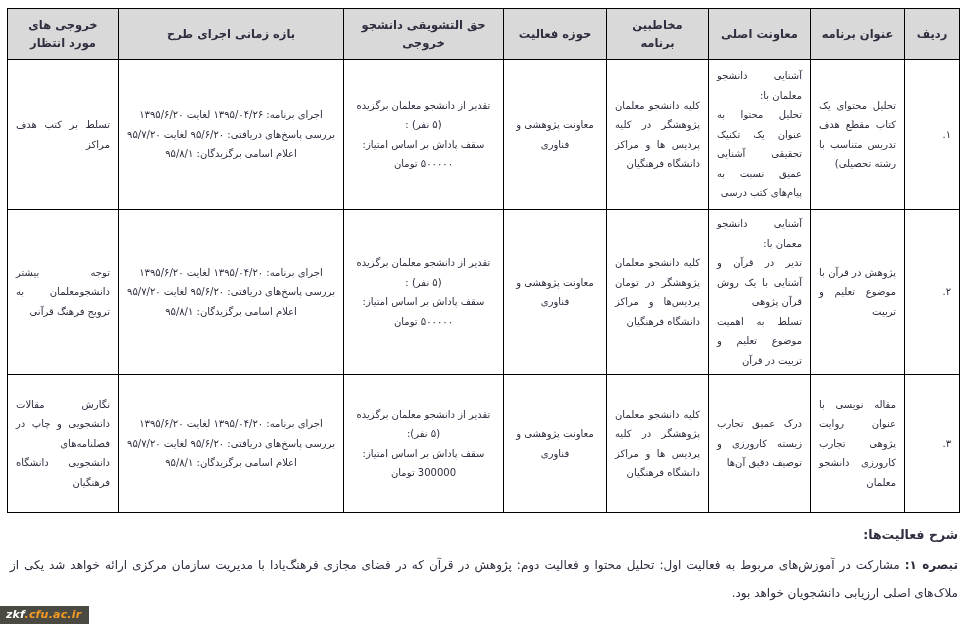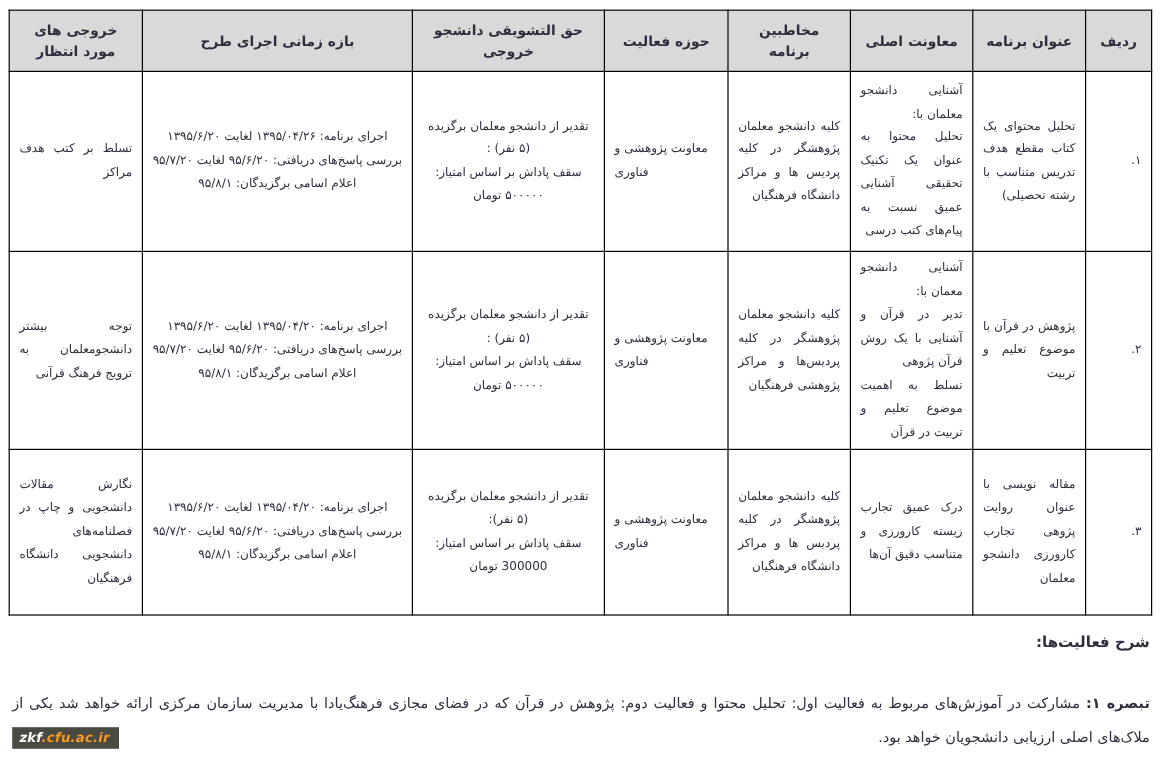--- a/index.html
+++ b/index.html
@@ -47,42 +47,42 @@
   col.c-incent   { width: 160px; }
   col.c-time     { width: 225px; }
   col.c-output   { width: 111px; }
 
   tr.r1 { height: 150px; }
   tr.r2 { height: 126px; }
   tr.r3 { height: 138px; }
 
   td.rownum  { vertical-align: top; text-align: right; padding-top: 8px; }
   td.just    { text-align: justify; white-space: pre-line; }
-  td.center  { text-align: left; white-space: pre-line; }
+  td.center  { text-align: center; white-space: pre-line; }
   td.rightal { text-align: center; white-space: pre-line; }
 
   .notes {
     margin: 14px 10px 0 10px;
     font-size: 12px;
   }
   .notes-heading {
     font-weight: bold;
     font-size: 12.5px;
-    margin: 0 0 31px 0;
+    margin: 0 0 10px 0;
     text-align: right;
   }
   .note-par {
     margin: 0 0 12px 0;
     text-align: justify;
     line-height: 2.3;
   }
   .note-label { font-weight: bold; }
   .watermark {
     position: absolute;
-    left: 10px;
+    left: 0;
     bottom: 12px;
     background: #4a4a42;
     direction: ltr;
     padding: 2px 8px 3px 6px;
     font-size: 11px;
     font-style: italic;
     font-weight: bold;
     letter-spacing: 0.2px;
   }
   .wm-prefix { color: #ffffff; }
@@ -130,33 +130,33 @@
 بررسی پاسخ‌های دریافتی: ۹۵/۶/۲۰ لغایت ۹۵/۷/۲۰
 اعلام اسامی برگزیدگان: ۹۵/۸/۱</td>
         <td class="just">تسلط بر کتب هدف مراکز</td>
       </tr>
       <tr class="r2">
         <td class="rownum">۲.</td>
         <td class="just">پژوهش در قرآن با موضوع تعلیم و تربیت</td>
         <td class="just">آشنایی دانشجو معمان با:
 تدیر در قرآن و آشنایی با یک روش قرآن پژوهی
 تسلط به اهمیت موضوع تعلیم و تربیت در قرآن</td>
-        <td class="just">کلیه دانشجو معلمان پژوهشگر در کلیه پردیس‌ها و مراکز پژوهشی فرهنگیان</td>
+        <td class="just">کلیه دانشجو معلمان پژوهشگر در تومان پردیس‌ها و مراکز دانشگاه فرهنگیان</td>
         <td class="center">معاونت پژوهشی و فناوری</td>
         <td class="rightal">تقدیر از دانشجو معلمان برگزیده (۵ نفر) :
 سقف پاداش بر اساس امتیاز: ۵۰۰۰۰۰ تومان</td>
         <td class="rightal">اجرای برنامه: ۱۳۹۵/۰۴/۲۰ لغایت ۱۳۹۵/۶/۲۰
 بررسی پاسخ‌های دریافتی: ۹۵/۶/۲۰ لغایت ۹۵/۷/۲۰
 اعلام اسامی برگزیدگان: ۹۵/۸/۱</td>
         <td class="just">توجه بیشتر دانشجومعلمان به ترویج فرهنگ قرآنی</td>
       </tr>
       <tr class="r3">
         <td class="rownum">۳.</td>
         <td class="just">مقاله نویسی با عنوان روایت پژوهی تجارب کارورزی دانشجو معلمان</td>
-        <td class="just">درک عمیق تجارب زیسته کارورزی و متناسب دقیق آن‌ها</td>
+        <td class="just">درک عمیق تجارب زیسته کارورزی و توصیف دقیق آن‌ها</td>
         <td class="just">کلیه دانشجو معلمان پژوهشگر در کلیه پردیس ها و مراکز دانشگاه فرهنگیان</td>
         <td class="center">معاونت پژوهشی و فناوری</td>
         <td class="rightal">تقدیر از دانشجو معلمان برگزیده (۵ نفر):
 سقف پاداش بر اساس امتیاز: 300000 تومان</td>
         <td class="rightal">اجرای برنامه: ۱۳۹۵/۰۴/۲۰ لغایت ۱۳۹۵/۶/۲۰
 بررسی پاسخ‌های دریافتی: ۹۵/۶/۲۰ لغایت ۹۵/۷/۲۰
 اعلام اسامی برگزیدگان: ۹۵/۸/۱</td>
         <td class="just">نگارش مقالات دانشجویی و چاپ در فصلنامه‌های دانشجویی دانشگاه فرهنگیان</td>
       </tr>
     </tbody>

